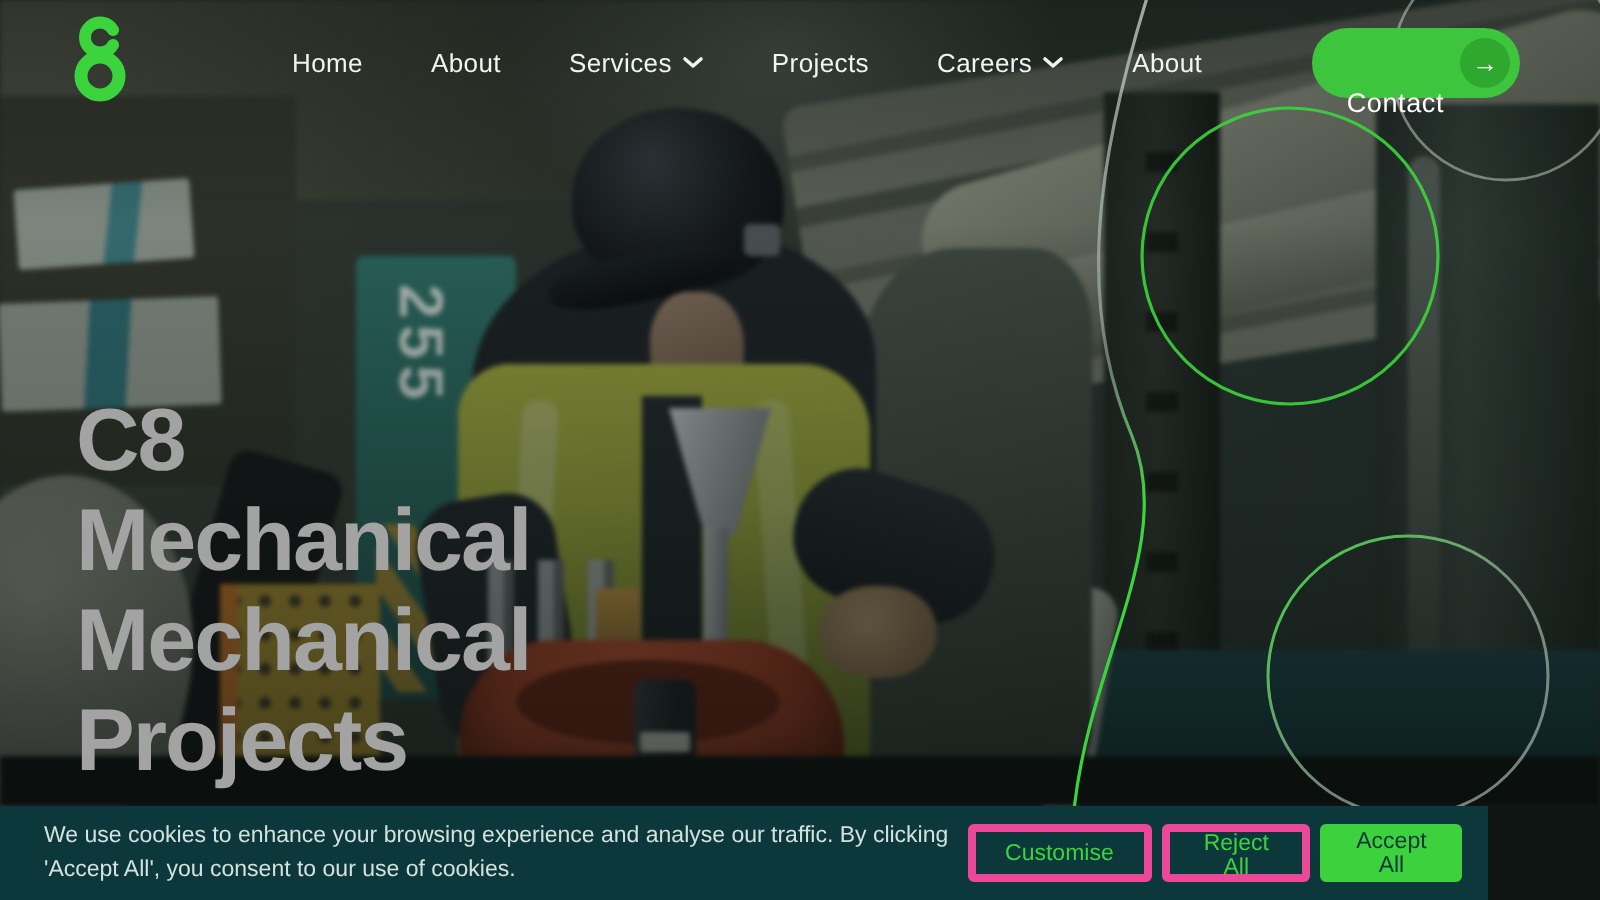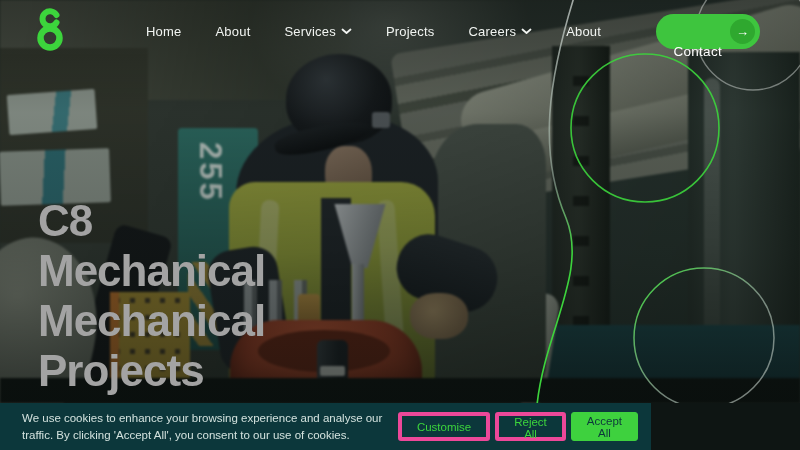--- a/index.html
+++ b/index.html
@@ -120,21 +120,21 @@
       gap:8px; padding:0 5px 0 17px; cursor:pointer; }
   .contact-btn span.lbl { color:#ffffff; font-size:13.5px; font-weight:normal; letter-spacing:.3px;margin-top:39px; }
   .contact-circle { width:25px; height:25px; border-radius:50%; background:#2fa82f;
       display:flex; align-items:center; justify-content:center; color:#fff; font-size:13px; }
 
   
   .heading { position:absolute; left:38px; top:196px; z-index:5; color:#a3a3a3;
       font-size:44px; font-weight:bold; line-height:50px; letter-spacing:-1px; }
 
   
-  .cookie { position:absolute; left:0; top:403px; width:651px; height:47px; background:#0c373b;
+  .cookie { position:absolute; left:0; top:403px; width:744px; height:47px; background:#0c373b;
       display:flex; align-items:center; z-index:10; }
   .cookie-msg { margin-left:22px; width:505px; color:#d3e2de; font-size:11.5px; line-height:16.5px; }
   .cookie-btns { margin-left:auto; margin-right:13px; display:flex; gap:5px; }
   .cbtn { height:29px; padding:0 15px; font-size:11.5px; border-radius:3px; cursor:pointer;
       font-family:"Liberation Sans", sans-serif; }
   .cbtn.outline { background:transparent; border:4px solid #ec4899; color:#3cd43c; }
   .cbtn.solid { background:#3ed13e; border:1px solid #3ed13e; color:#0c373b; font-weight:normal; }
 </style>
 </head>
 <body>

